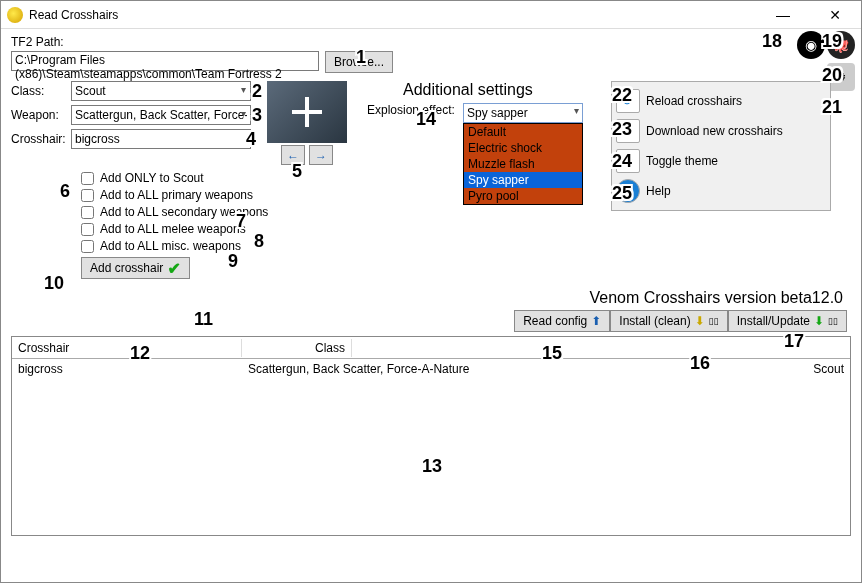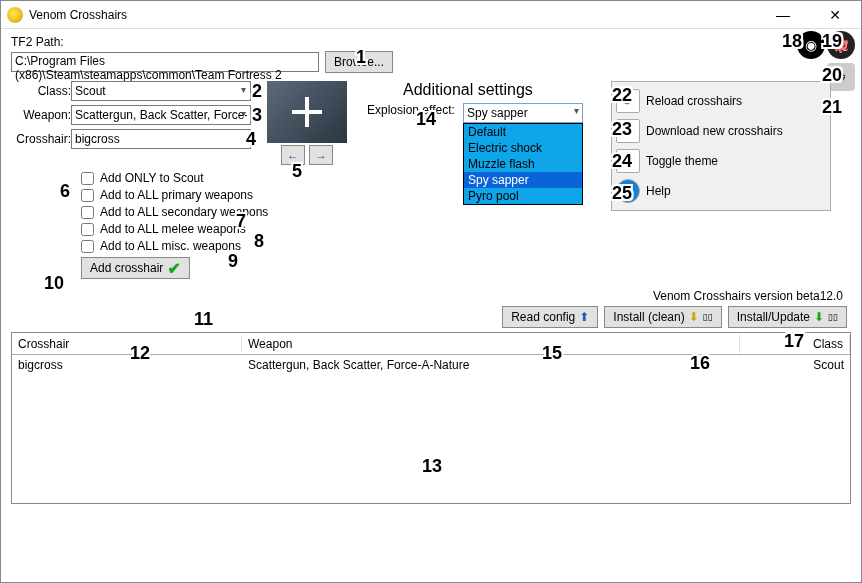--- a/index.html
+++ b/index.html
@@ -10,88 +10,88 @@
 .titlebar .winbtns { margin-left: auto; display: flex; gap: 12px; }
 .titlebar .winbtns span { width: 40px; text-align: center; font-size: 14px; cursor: default; }
 
 .top-icons { position: absolute; top: 30px; right: 6px; display: flex; gap: 2px; }
 .top-icons .ti { width: 28px; height: 28px; background: #000; color: #fff; border-radius: 50%; display: flex; align-items: center; justify-content: center; font-size: 14px; }
 .top-icons .ti.github { background: #222; }
 .gear-row { position: absolute; top: 62px; right: 6px; }
 .gear-row .gear { width: 28px; height: 28px; background: #ccc; border-radius: 4px; display:flex; align-items:center; justify-content:center; }
 
 .content { padding: 6px 10px; }
-.row { display: flex; align-items: center; margin-bottom: 2px; }
+.row { display: flex; margin-bottom: 2px; }
 .label { width: 60px; }
 .pathbox { flex: 0 0 308px; height: 20px; border: 1px solid #7a7a7a; padding: 1px 3px; background: #fff; }
 .btn { border: 1px solid #888; background: #e1e1e1; padding: 2px 8px; height: 22px; display: inline-flex; align-items: center; gap: 4px; cursor: default; }
 
 .form-area { display: flex; gap: 6px; margin-top: 8px; }
 .left-col { width: 250px; }
 .combo, .txt { width: 180px; height: 20px; border: 1px solid #7a7a7a; background: #fff; padding: 1px 3px; position: relative; display:flex; align-items:center; }
 .combo::after { content: "▾"; position: absolute; right: 4px; top: 2px; font-size: 10px; color: #555; }
-.frow { display: flex; align-items: center; margin-bottom: 4px; text-align: right; }
+.frow { display: flex; align-items: center; margin-bottom: 4px; }
 .frow .lbl { width: 60px; }
 
 .preview { width: 80px; height: 62px; background: linear-gradient(135deg, #5b6a7a, #2a3641); display: flex; align-items: center; justify-content: center; position: relative; }
 .preview .cross { position: relative; width: 30px; height: 30px; }
 .preview .cross::before, .preview .cross::after { content:""; position:absolute; background:#fff; }
 .preview .cross::before { left: 13px; top: 0; width: 4px; height: 30px; }
 .preview .cross::after  { top: 13px; left: 0; height: 4px; width: 30px; }
 .arrows { display:flex; gap:4px; justify-content:center; margin-top:2px; }
 .arrow-btn { width: 24px; height: 20px; border:1px solid #888; background:#e1e1e1; display:flex; align-items:center; justify-content:center; color:#1a5fb0; font-weight:bold; }
 
 .addl { margin-left: 14px; flex: 1; }
 .addl h4 { font-weight: normal; font-size: 16px; margin-bottom: 4px; margin-left: 36px; }
 .addl .row2 { display:flex; align-items:flex-start; gap:4px; }
 .dropdown { position: relative; }
 .dd-sel { width: 120px; height: 20px; border:1px solid #7a9fd4; background:#fff; padding:1px 3px; display:flex; align-items:center; }
 .dd-sel::after { content:"▾"; position:absolute; right:4px; top:2px; font-size:10px; color:#555; }
-.dd-list { position:absolute; top:20px; left:0; width:120px; border:1px solid #000; background:#0ea5e9; z-index:10; }
+.dd-list { position:absolute; top:20px; left:0; width:120px; border:1px solid #000; background:#c2410c; z-index:10; }
 .dd-item { padding:1px 4px; }
 .dd-item.sel { background:#0a64d8; color:#fff; }
 
 .side-panel { position:absolute; top:80px; right:30px; width:220px; background:#f0f0f0; border:1px solid #aaa; padding:4px; }
 .sp-row { display:flex; align-items:center; gap:6px; height:30px; }
 .sp-icon { width:24px; height:24px; border:1px solid #aaa; background:#fff; display:flex; align-items:center; justify-content:center; border-radius:2px; }
 
 .checks { margin-top: 6px; margin-left: 70px; }
 .checks label { display:flex; align-items:center; gap:6px; margin-bottom:3px; }
 .checks input { width:13px; height:13px; }
 
 .add-btn { margin-left: 70px; margin-top: 4px; }
 .checkmark { color: #15a815; font-size: 16px; font-weight: bold; }
 
 .midrow { display:flex; align-items:center; margin-top: 10px; gap:8px; padding: 0 4px; }
 .midrow .spacer { flex:1; }
 .xmark { color:#d40000; font-weight:bold; }
-.ver { font-size:12px; }
-.midbtns { display:flex; gap:6px; }
-
-.table-area { border:1px solid #888; margin-top:4px; height: 172px; overflow:hidden; }
+.ver { font-size:16px; }
+.midbtns { display:flex; }
+
+.table-area { border:1px solid #888; margin-top:4px; height: 200px; overflow:hidden; }
 .thead { display:flex; border-bottom:1px solid #aaa; background:#fff; height:22px; align-items:center; }
 .thead div { padding:2px 6px; border-right:1px solid #ddd; }
 .trow { display:flex; }
 .trow div { padding:3px 6px; }
 .col1 { width: 230px; }
 .col2 { flex:1; }
 .col3 { width: 110px; text-align: right; }
 
 
 .badge { position:absolute; background:#000; color:#fff; font-weight:900; font-size:18px; padding:0 3px; border-radius:2px; text-shadow: -1px -1px 0 #fff, 1px -1px 0 #fff, -1px 1px 0 #fff, 1px 1px 0 #fff; color:#000; background:transparent; font-family: Arial Black, sans-serif; -webkit-text-stroke: 3px #fff; paint-order: stroke fill; }
 .badge { -webkit-text-stroke: 0; text-shadow: -2px -2px 0 #fff, 2px -2px 0 #fff, -2px 2px 0 #fff, 2px 2px 0 #fff, -2px 0 0 #fff, 2px 0 0 #fff, 0 -2px 0 #fff, 0 2px 0 #fff; }
 .cursor-arrow { position:absolute; width:14px; height:18px; }
 .cursor-arrow svg { width:14px; height:18px; }
 </style>
 </head>
 <body>
 
 <div class="titlebar">
   <div class="icon"></div>
-  <div class="title">Venom Crosshairs</div>
+  <div class="title">Read Crosshairs</div>
   <div class="winbtns">
     <span>—</span>
     <span>✕</span>
   </div>
 </div>
 
 <div class="top-icons">
   <div class="ti">◉</div>
   <div class="ti github">🐙</div>
 </div>
@@ -209,21 +209,20 @@
             <span style="color:#15a815;">⬇</span>
             <span style="font-size:9px;">▯▯</span>
           </div>
       </div>
     </div>
   </div>
 
   <div class="table-area">
     <div class="thead">
       <div class="col1">Crosshair</div>
-      <div class="col2">Weapon</div>
       <div class="col3">Class</div>
     </div>
     <div class="trow">
       <div class="col1">bigcross</div>
       <div class="col2">Scattergun, Back Scatter, Force-A-Nature</div>
       <div class="col3">Scout</div>
     </div>
   </div>
 </div>
 
@@ -256,21 +255,21 @@
 <div class="badge" style="top:230px; left:250px;">8</div>
 <div class="badge" style="top:250px; left:224px;">9</div>
 <div class="badge" style="top:272px; left:40px;">10</div>
 <div class="badge" style="top:308px; left:190px;">11</div>
 <div class="badge" style="top:342px; left:126px;">12</div>
 <div class="badge" style="top:455px; left:418px;">13</div>
 <div class="badge" style="top:108px; left:412px;">14</div>
 <div class="badge" style="top:342px; left:538px;">15</div>
 <div class="badge" style="top:352px; left:686px;">16</div>
 <div class="badge" style="top:330px; left:780px;">17</div>
-<div class="badge" style="top:30px; left:778px;">18</div>
+<div class="badge" style="top:30px; left:758px;">18</div>
 <div class="badge" style="top:30px; left:818px;">19</div>
 <div class="badge" style="top:64px; left:818px;">20</div>
 <div class="badge" style="top:96px; left:818px;">21</div>
 <div class="badge" style="top:84px; left:608px;">22</div>
 <div class="badge" style="top:118px; left:608px;">23</div>
 <div class="badge" style="top:150px; left:608px;">24</div>
 <div class="badge" style="top:182px; left:608px;">25</div>
 
 <div class="cursor-arrow" style="top:168px; left:506px;">
 <svg viewBox="0 0 14 18">

